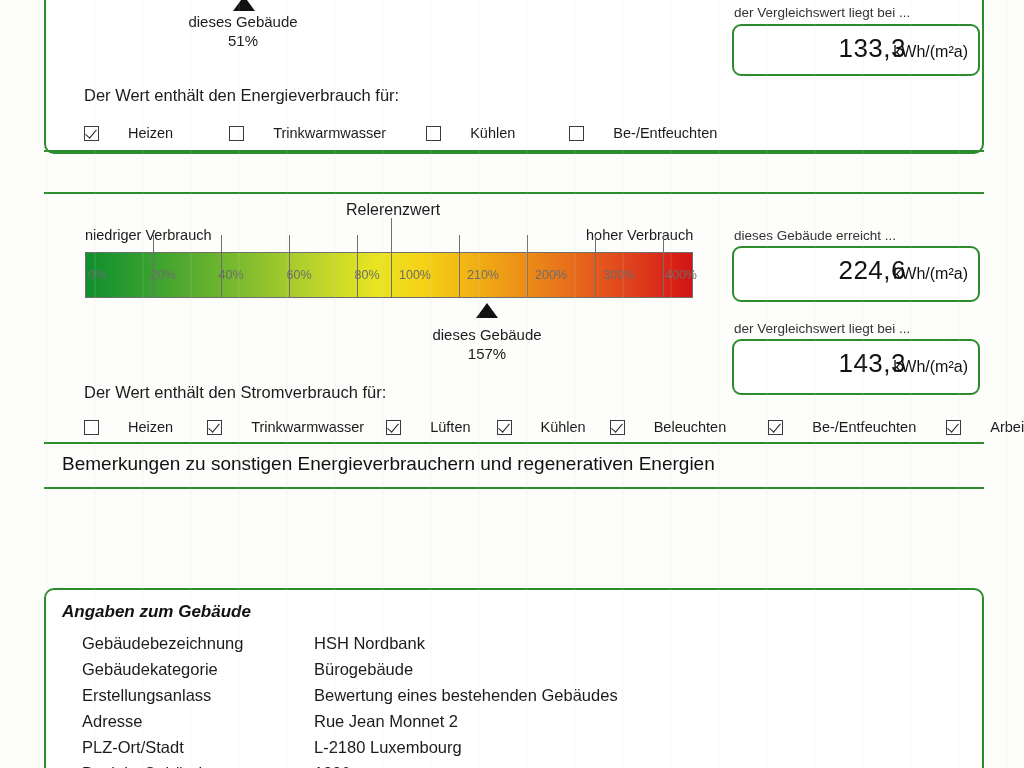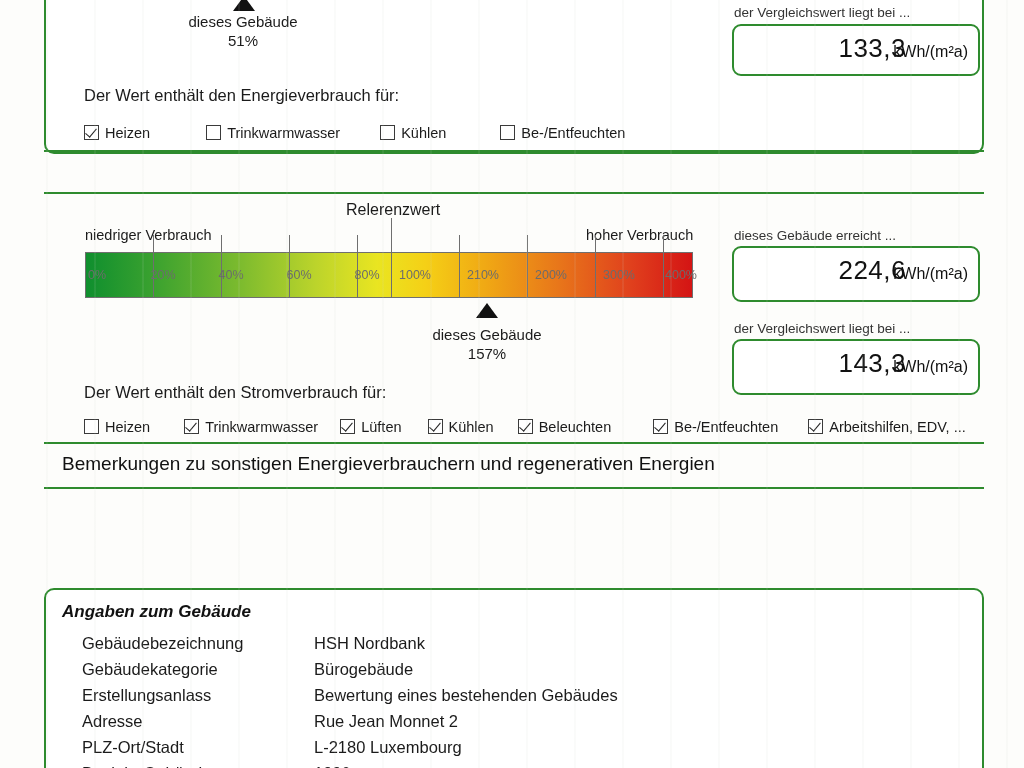--- a/index.html
+++ b/index.html
@@ -102,22 +102,24 @@
     white-space: nowrap;
   }
   .cbrow {
     position: absolute;
     display: flex;
     align-items: center;
     height: 22px;
   }
   .cbitem {
     display: flex;
+    align-items: center;
     margin-right: 18px;
     white-space: nowrap;
+    gap: 23px;
   }
   .cbbox {
     width: 15px; height: 15px;
     border: 1.4px solid #3a3a3a;
     background: #fff;
     margin-right: 6px;
     position: relative;
     box-sizing: border-box;
   }
   .cbbox.checked::after {

